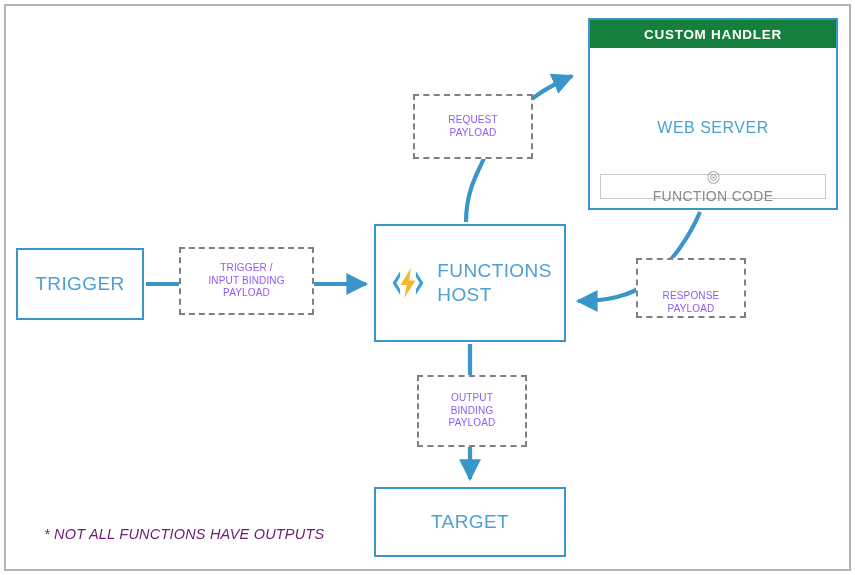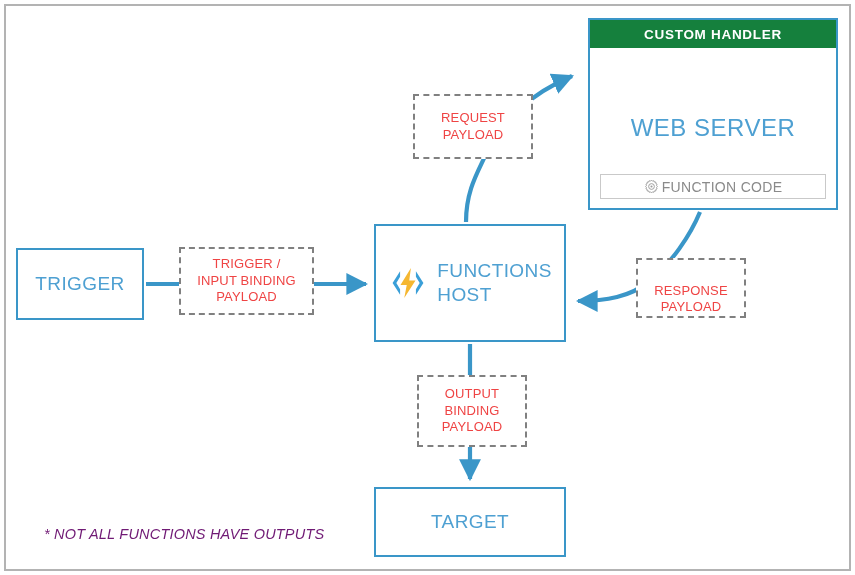--- a/index.html
+++ b/index.html
@@ -112,36 +112,37 @@
   }
   #custom-handler-body {
     flex: 1 1 auto;
     position: relative;
     display: flex;
     align-items: center;
     justify-content: center;
   }
   #web-server-label {
     color: #4ea0d2;
-    font-size: 24px;
+    font-size: 16px;
     letter-spacing: 0.5px;
   }
   #function-code-chip {
     position: absolute;
     left: 10px;
     right: 10px;
     bottom: 9px;
     height: 25px;
     box-sizing: border-box;
     border: 1px solid #c9c9c9;
     background: #ffffff;
     display: flex;
     align-items: center;
     justify-content: center;
     gap: 3px;
+    flex-direction: column;
   }
   #function-code-chip .chip-text {
     color: #8a8a8a;
     font-size: 14px;
     letter-spacing: 0.3px;
   }
   .gear-icon {
     width: 15px;
     height: 15px;
     display: block;
@@ -152,22 +153,22 @@
     position: absolute;
     box-sizing: border-box;
     border: 2px dashed #808080;
     background: #ffffff;
     display: flex;
     align-items: center;
     justify-content: center;
     text-align: center;
   }
   .payload-text {
-    color: #ef4444;
-    font-size: 13px;
+    color: #8b5cf6;
+    font-size: 10px;
     line-height: 1.28;
     white-space: pre-line;
     letter-spacing: 0.15px;
   }
   #trigger-payload-box {
     left: 179px;
     top: 247px;
     width: 135px;
     height: 68px;
   }

